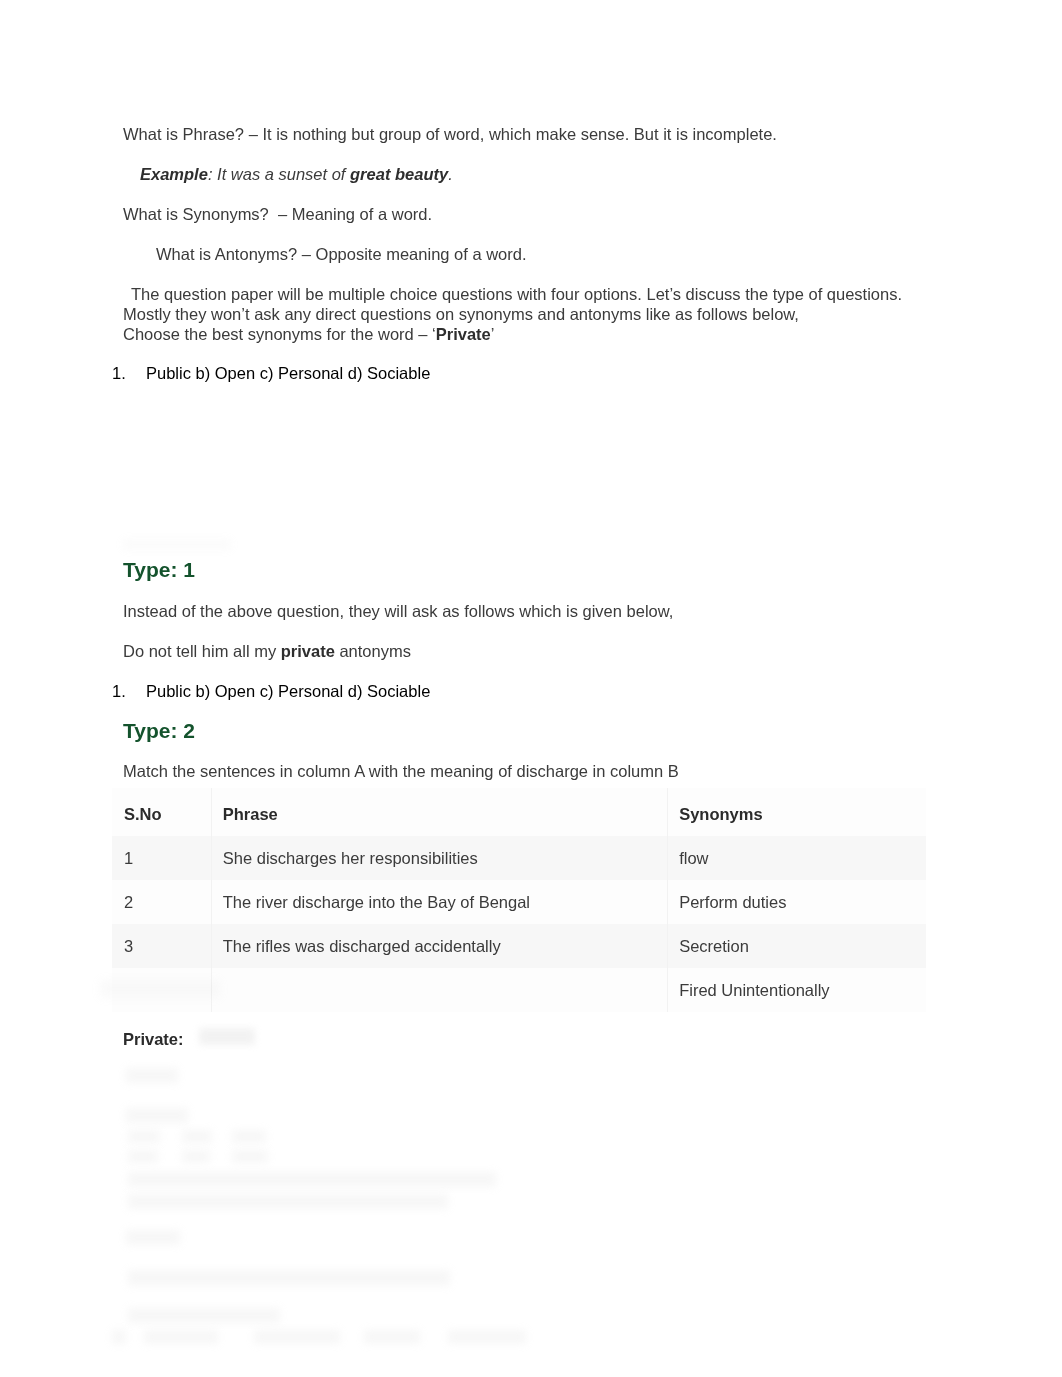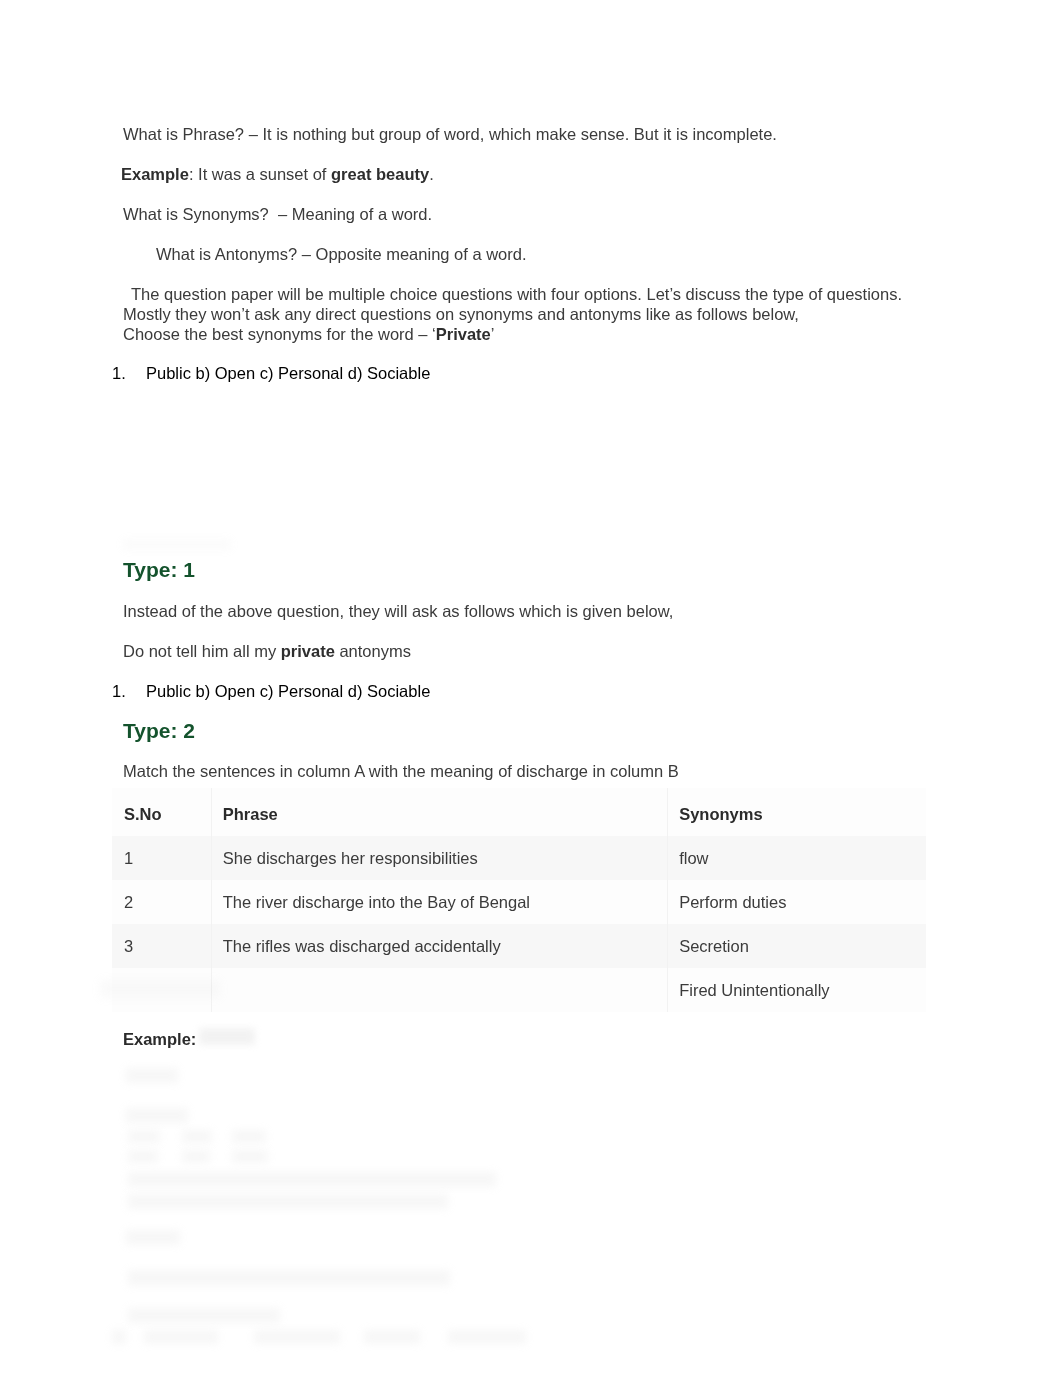--- a/index.html
+++ b/index.html
@@ -137,21 +137,21 @@
   }
 </style>
 </head>
 <body>
 
 <div class="page">
   <div class="content">
 
     <div class="para" style="left:123px; top:124px; width:820px;">What is Phrase? – It is nothing but group of word, which make sense. But it is incomplete.</div>
 
-    <div class="para" style="left:121px; top:164px; width:820px;"><span class="bold">Example</span><span>: It was a sunset of </span><span class="bold">great beauty</span><span>.</span></div>
+    <div class="para" style="left:140px; top:164px; width:820px;font-style:italic;"><span class="bold">Example</span><span>: It was a sunset of </span><span class="bold">great beauty</span><span>.</span></div>
 
     <div class="para" style="left:123px; top:204px; width:820px;">What is Synonyms?  – Meaning of a word.</div>
 
     <div class="para" style="left:123px; top:244px; width:820px;margin-left:33px;">What is Antonyms? – Opposite meaning of a word.</div>
 
     <div class="para" style="left:123px; top:284px; width:840px;margin-left:8px;">The question paper will be multiple choice questions with four options. Let’s discuss the type of questions.</div>
 
     <div class="para" style="left:123px; top:304px; width:840px;">Mostly they won’t ask any direct questions on synonyms and antonyms like as follows below,</div>
 
     <div class="para" style="left:123px; top:324px; width:840px;"><span>Choose the best synonyms for the word – ‘</span><span class="bold">Private</span><span>’</span></div>
@@ -199,21 +199,21 @@
         <tr class="plain">
           <td class="col-sno"></td>
           <td class="col-phrase"></td>
           <td class="col-syn">Fired Unintentionally</td>
         </tr>
       </tbody>
     </table>
 
     <div class="blur ghost" style="left:100px; top:980px; width:120px; height:18px;"></div>
 
-    <div class="answer-label" style="left:123px; top:1029px;">Example:</div>
+    <div class="answer-label" style="left:123px; top:1029px;">Private:</div>
 
     <div class="blur soft" style="left:199px; top:1028px; width:56px; height:17px;"></div>
 
     <div class="blur faint" style="left:126px; top:1068px; width:52px;  height:15px;"></div>
 
     <div class="blur faint" style="left:126px; top:1108px; width:62px;  height:15px;"></div>
     <div class="blur faint" style="left:128px; top:1130px; width:32px;  height:13px;"></div>
     <div class="blur faint" style="left:182px; top:1130px; width:30px;  height:13px;"></div>
     <div class="blur faint" style="left:232px; top:1130px; width:34px;  height:13px;"></div>
     <div class="blur faint" style="left:128px; top:1150px; width:30px;  height:13px;"></div>

